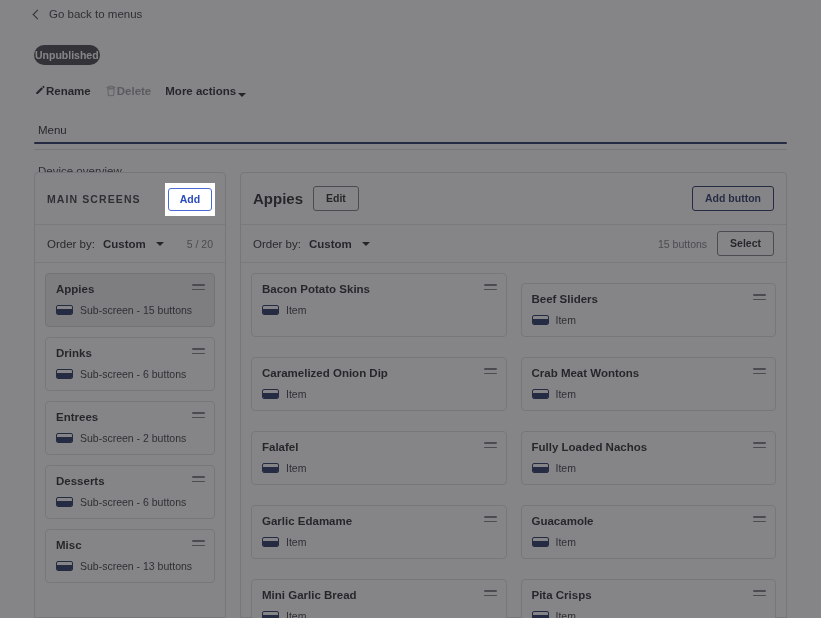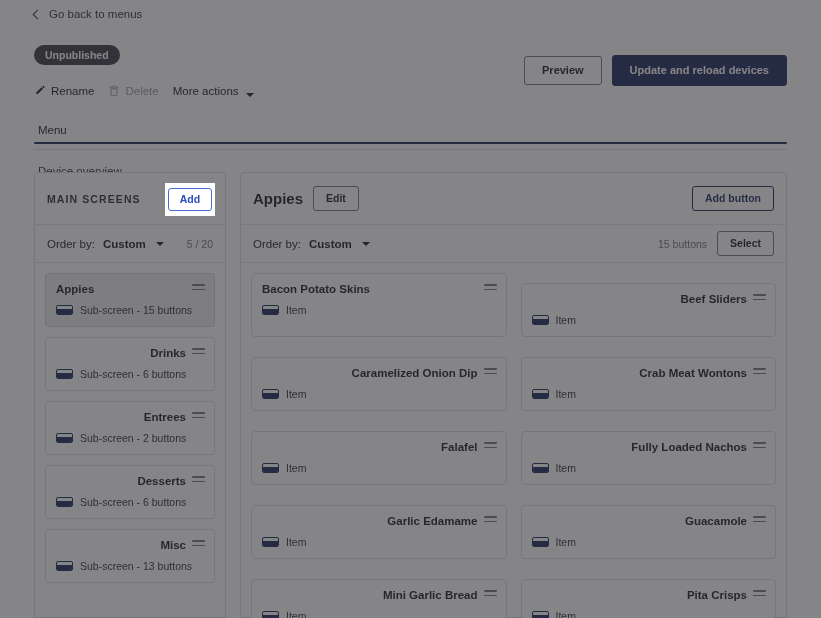--- a/index.html
+++ b/index.html
@@ -39,33 +39,33 @@
   .title-row {
     position: absolute; left: 20px; top: 45px;
     display: flex; align-items: center; gap: 13px;
   }
   .page-title {
     font-size: 21px; font-weight: 700; color: #1c1b22; letter-spacing: -0.2px;
   }
   .badge {
     background: #3c3b44; color: #ffffff;
     font-size: 10.5px; font-weight: 600;
-    padding: 4px 11px; border-radius: 11px;
+    padding: 4px 1px; border-radius: 11px;
     white-space: nowrap;
   }
 
   
   .action-row {
     position: absolute; left: 20px; top: 85px;
     display: flex; align-items: center; gap: 14px;
     font-size: 11.5px;
   }
   .action-item {
-    display: flex; align-items: flex-end; gap: 5px;
-    color: #1c1b22; cursor: pointer; font-weight: 400;
+    display: flex; align-items: flex-end; 
+    color: #1c1b22; cursor: pointer; font-weight: 700;
   }
   .action-item.disabled { color: #9b9aa3; cursor: default; }
   .ico { width: 12px; height: 12px; display: block; }
   .caret-down {
     display: inline-block; width: 0; height: 0;
     border-left: 4px solid transparent; border-right: 4px solid transparent;
     border-top: 4.5px solid #1c1b22; margin-left: 2px;
   }
 
   
@@ -137,21 +137,21 @@
   .list { padding: 10px 10px 0 10px; }
   .grid {
     padding: 10px 10px 0 10px;
     display: grid; grid-template-columns: 1fr 1fr; gap: 10px 14px;
   }
   .card {
     border: 1px solid #dddde2; border-radius: 4px;
     background: #fff; padding: 9px 10px 10px 10px;
     position: relative; cursor: pointer;
   }
-  .card + .card { margin-top: 10px; text-align: right; }
+  .card + .card { margin-top: 10px; }
   .card.selected { background: #eeeef1; border-color: #d4d4da; }
   .card-title {
     font-size: 11.5px; font-weight: 700; color: #1c1b22;
     margin-bottom: 9px; padding-right: 18px;
   }
   .card-meta { display: flex; align-items: center; gap: 7px; }
   .card-meta-text { font-size: 10.5px; color: #32313a; }
   .screen-ico {
     width: 17px; height: 10px; border-radius: 2px;
     border: 1px solid #1b2a5e; background: #ffffff;
@@ -194,24 +194,20 @@
 
     <div class="breadcrumb">
       <span class="chev-left"></span>
       <span>Go back to menus</span>
     </div>
 
     <div class="title-row">
       <div class="badge">Unpublished</div>
     </div>
 
-    <div style="position:absolute;right:20px;top:55px;display:flex;align-items:center;gap:10px;">
-      <button class="btn btn-outline-grey" style="padding:7px 17px;font-size:11px;">Preview</button>
-      <button class="btn" style="background:#1b2a5e;color:#fff;border:1px solid #1b2a5e;padding:8px 17px;font-size:11px;">Update and reload devices</button>
-    </div>
 
     <div class="action-row">
       <div class="action-item">
         <svg class="ico" viewBox="0 0 16 16">
           <path d="M11.6 1.6a1.4 1.4 0 0 1 2 2l-.8.8-2-2 .8-.8zM10 3.1l2 2-7 7H3v-2l7-7z" fill="#1c1b22"></path>
         </svg>
         <span>Rename</span>
       </div>
       <div class="action-item disabled">
         <svg class="ico" viewBox="0 0 16 16">

